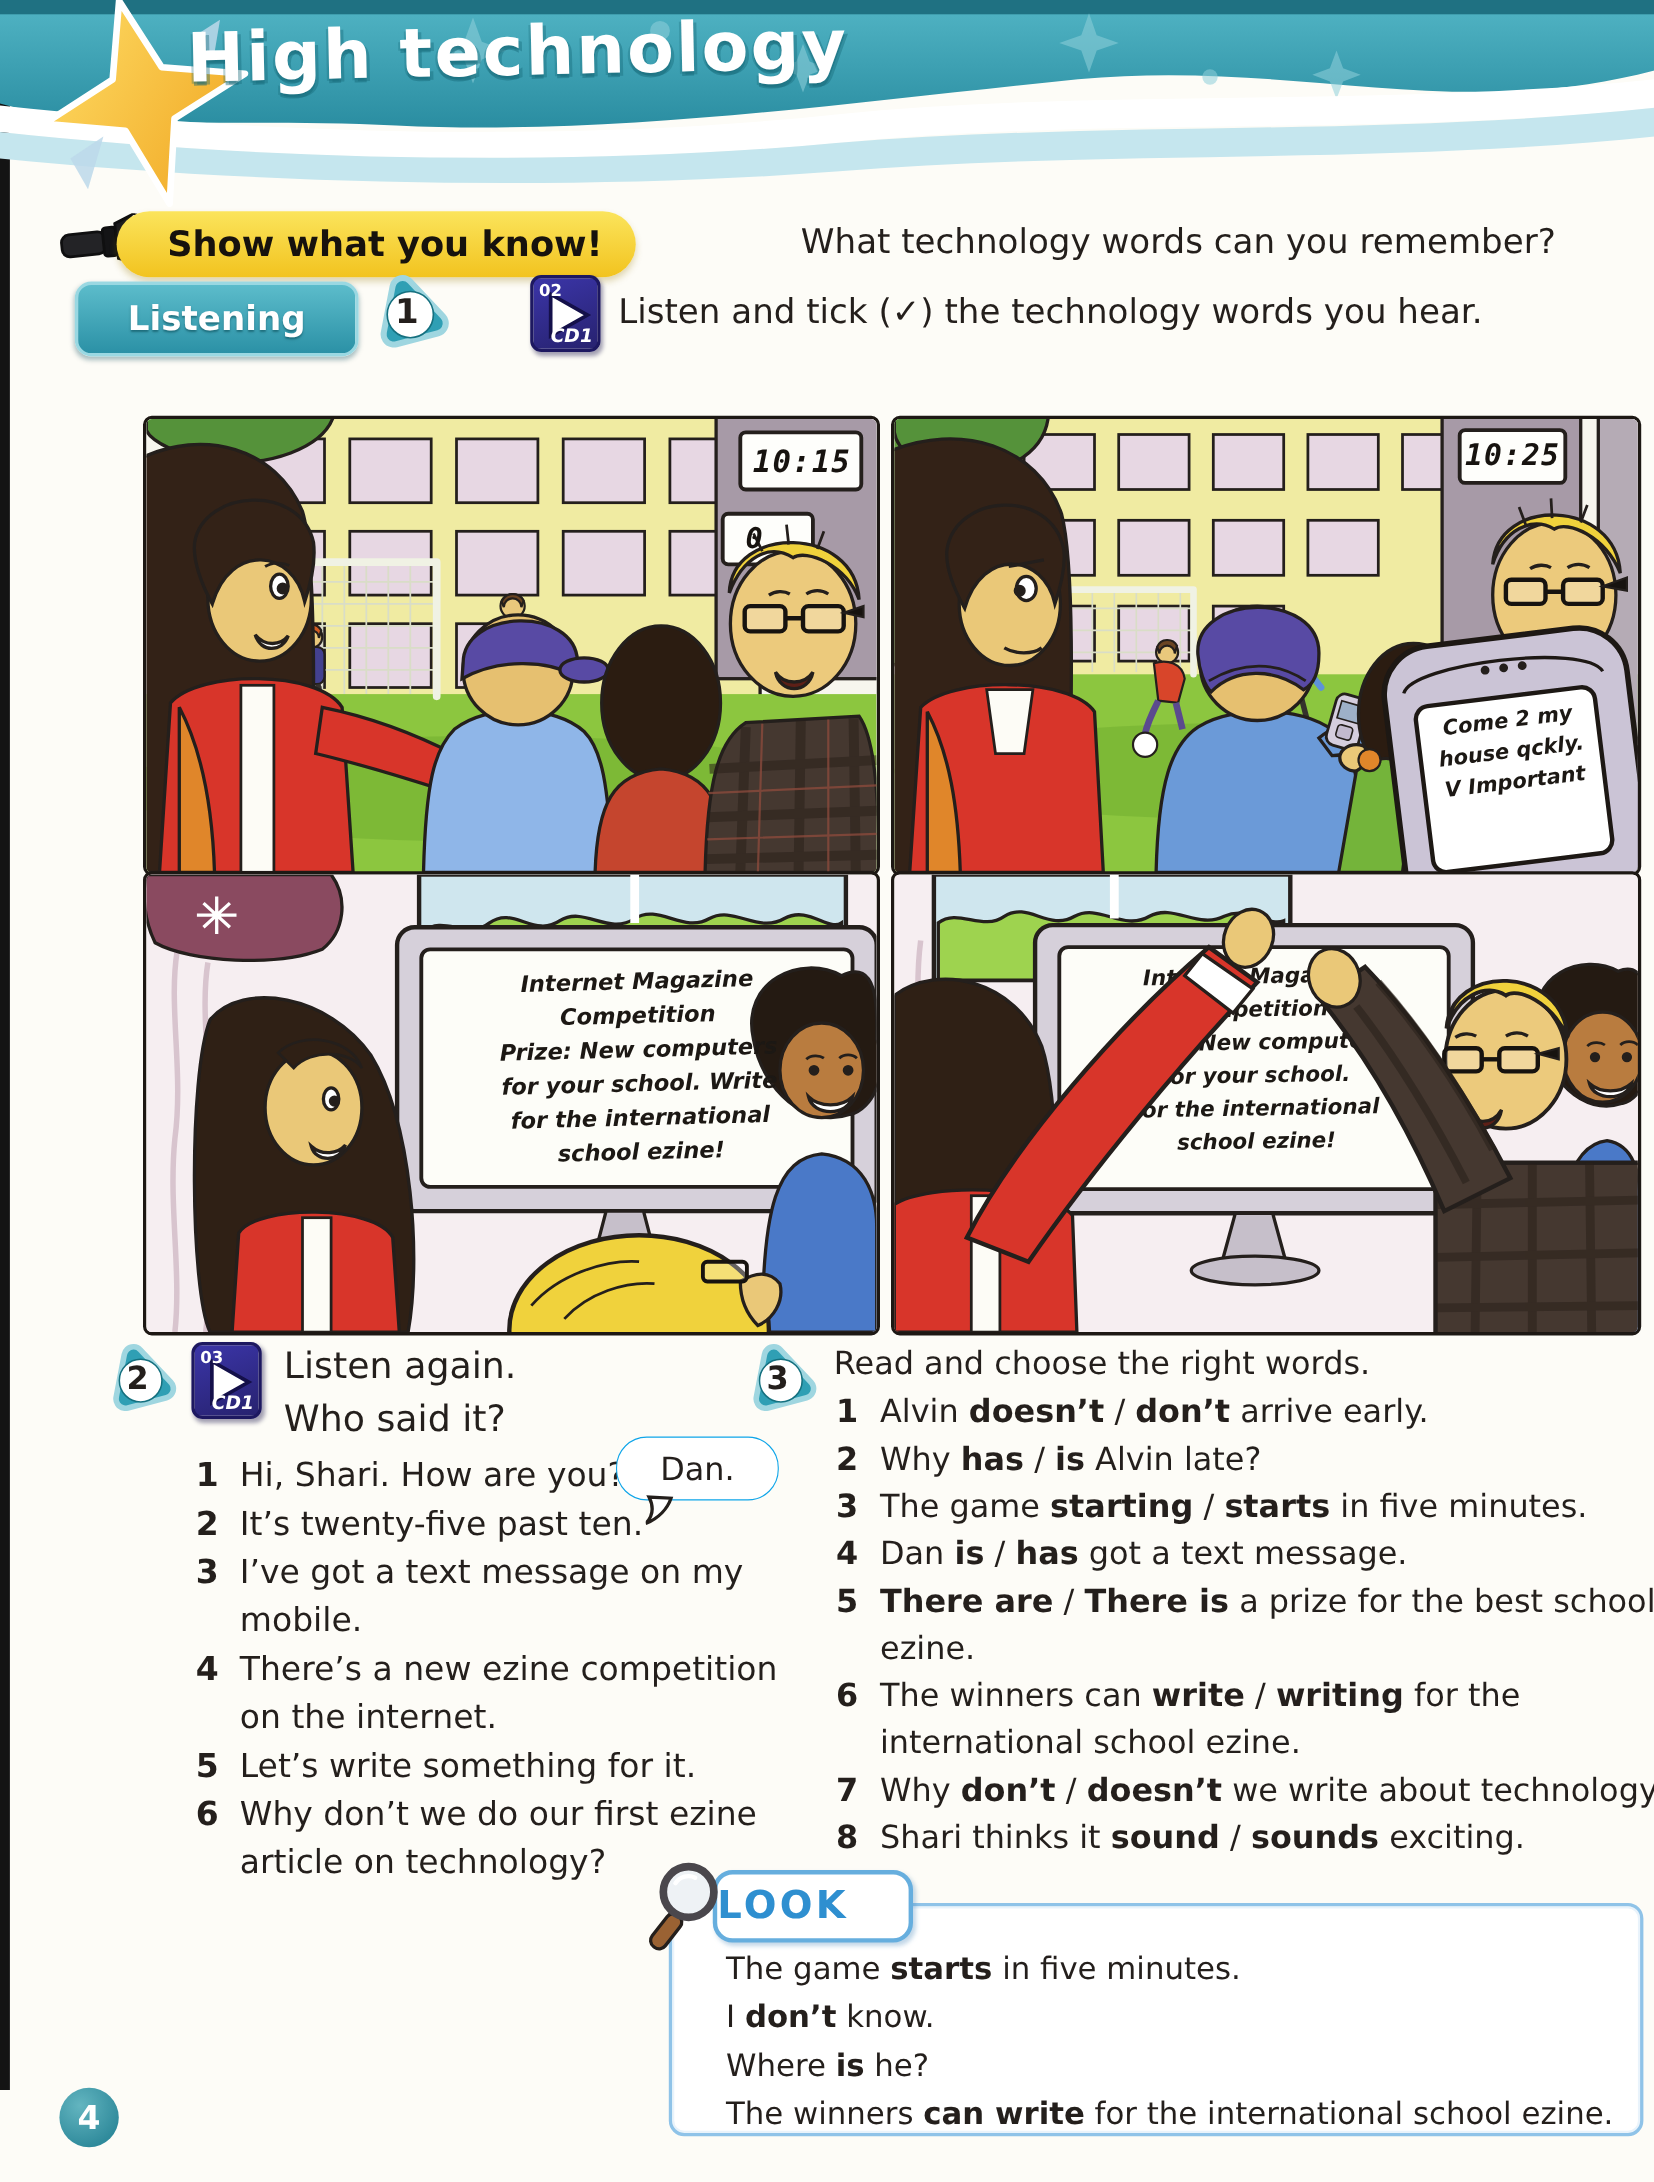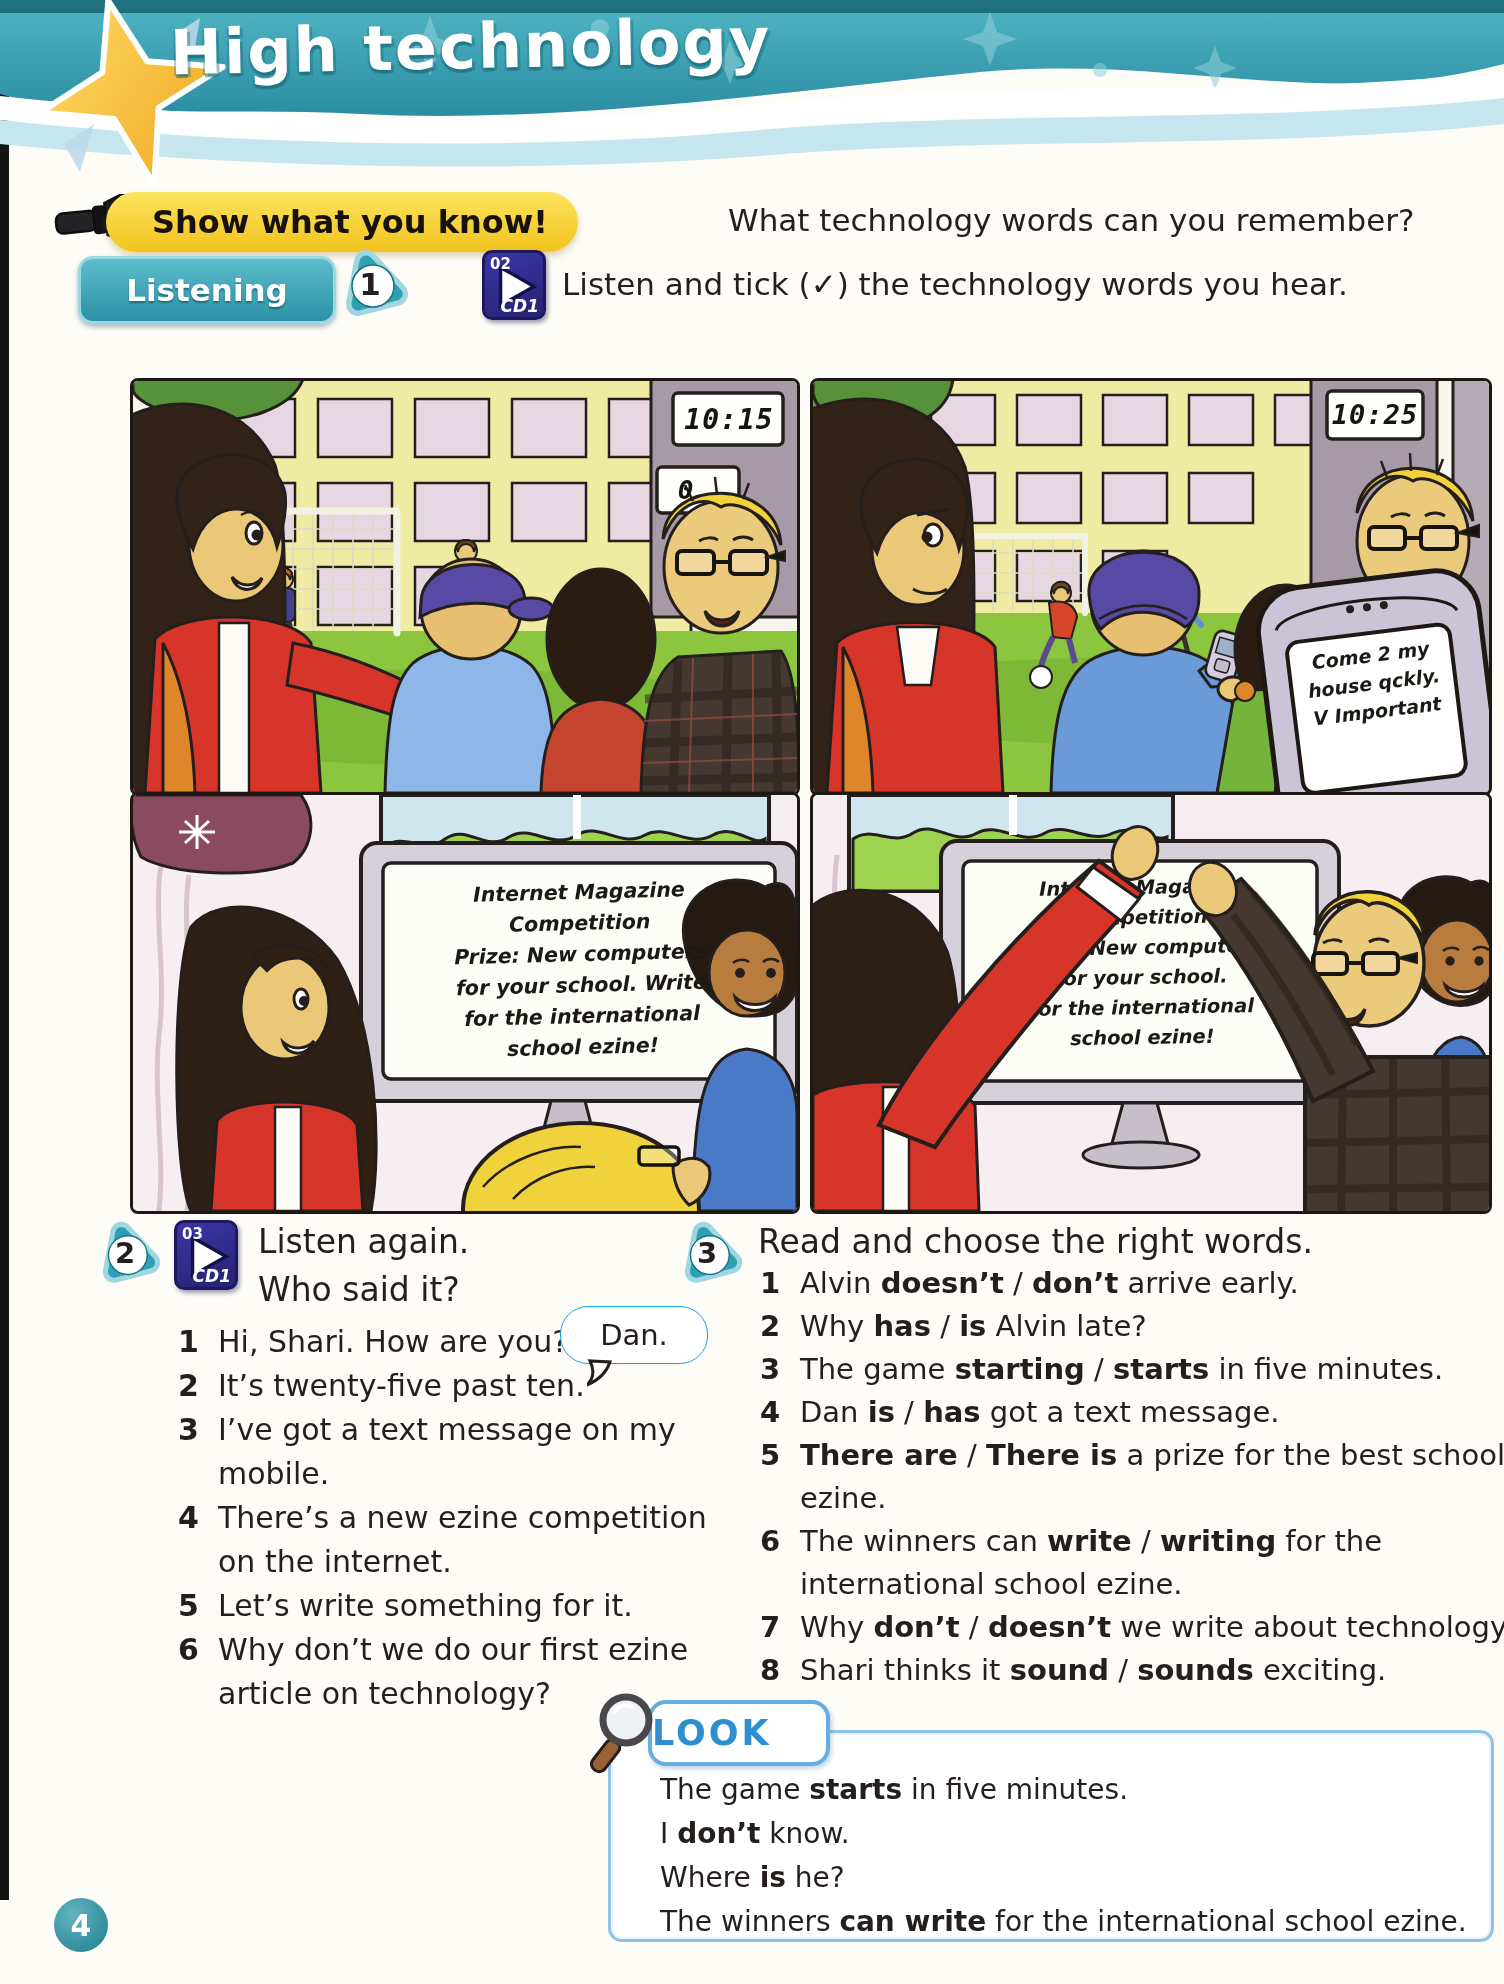--- a/index.html
+++ b/index.html
@@ -16,21 +16,21 @@
          text-shadow:0 4px 0 rgba(23,105,120,.45),3px 3px 0 rgba(23,105,120,.4),-2px 2px 0 rgba(23,105,120,.3);}
 
   
   .flash{left:54px;top:194px;}
   .skw-pill{left:106px;top:192px;height:60px;border-radius:30px;display:flex;align-items:center;
             background:linear-gradient(180deg,#fbe45c,#f2c31f);padding:0 30px 0 46px;
             font-size:32px;font-weight:bold;color:#17120d;box-shadow:0 4px 7px rgba(150,120,0,.3);}
   .skw-q{left:728px;top:202px;font-size:31px;}
 
   
-  .listen-badge{left:78px;top:256px;width:252px;height:62px;border-radius:15px;
+  .listen-badge{left:68px;top:256px;width:252px;height:62px;border-radius:15px;
                 background:linear-gradient(180deg,#5cbccb,#2b91a6);border:3px solid #9ad8e2;
                 color:#fff;font-size:31px;font-weight:bold;display:flex;align-items:center;justify-content:center;
                 text-shadow:0 2px 2px rgba(0,60,70,.5);box-shadow:0 3px 5px rgba(0,70,85,.35);}
   .badge{width:78px;height:78px;}
   .badge .bn{position:absolute;inset:0;display:flex;align-items:center;justify-content:center;
              font-weight:bold;font-size:31px;padding-bottom:6px;padding-right:2px;}
   .badge svg{position:absolute;inset:0;}
   .badge1{left:332px;top:248px;}
   .cd{width:58px;height:64px;background:linear-gradient(160deg,#3b35a8,#27226f);border-radius:10px;
       border:3px solid #1d1860;box-shadow:2px 3px 4px rgba(20,16,70,.4);}
@@ -59,21 +59,21 @@
   .p4-screen{left:152px;top:78px;width:352px;font-size:19.5px;line-height:30px;transform:rotate(-1deg);}
 
   
   .ex{position:absolute;top:1218px;}
   .ex2{left:90px;width:620px;}
   .ex3{left:672px;width:868px;}
   .ex .badge{position:absolute;left:0;top:2px;width:72px;height:72px;}
   .ex .badge .bn{font-size:29px;}
   .ex2 .cd{position:absolute;left:84px;top:2px;}
   .ex2 .head{position:absolute;left:168px;top:0;font-size:33px;line-height:48px;}
-  .ex3 .head{position:absolute;left:86px;top:4px;font-size:33px;}
+  .ex3 .head{position:absolute;left:86px;top:4px;font-size:29px;}
   .ex-list{position:absolute;left:88px;}
   .ex2 .ex-list{top:102px;width:532px;font-size:30px;}
   .ex3 .ex-list{top:44px;width:780px;font-size:29px;}
   .item{display:flex;}
   .item .n{width:40px;font-weight:bold;flex:none;line-height:inherit;}
   .ex2 .item{line-height:44px;}
   .ex3 .item{line-height:43px;}
   .ex2 .t{width:492px;}
   .ex3 .t{width:740px;}
   .bd{font-weight:bold;}

